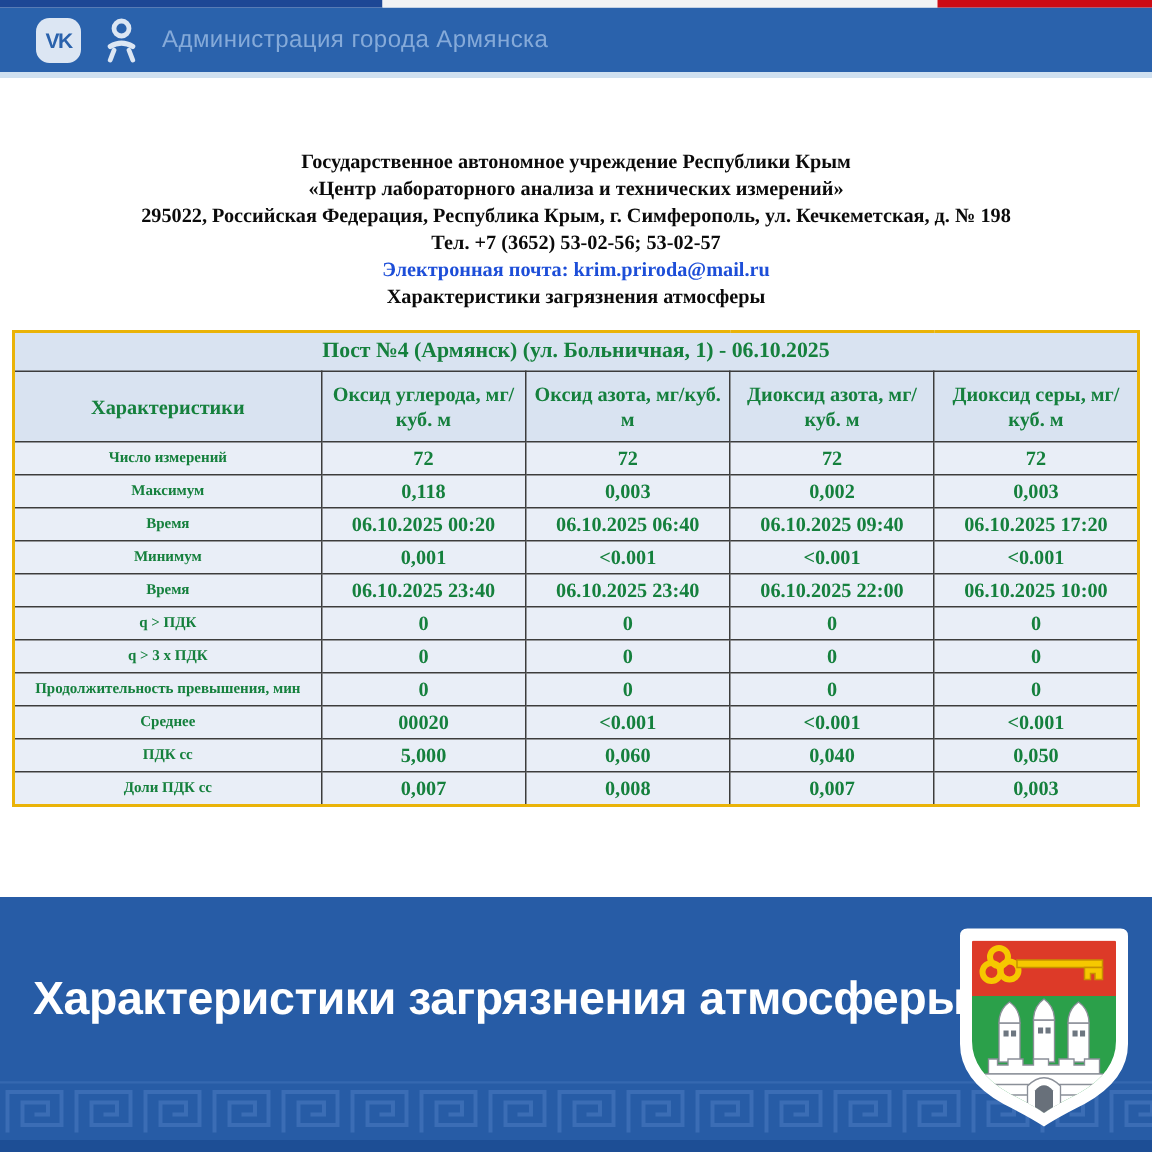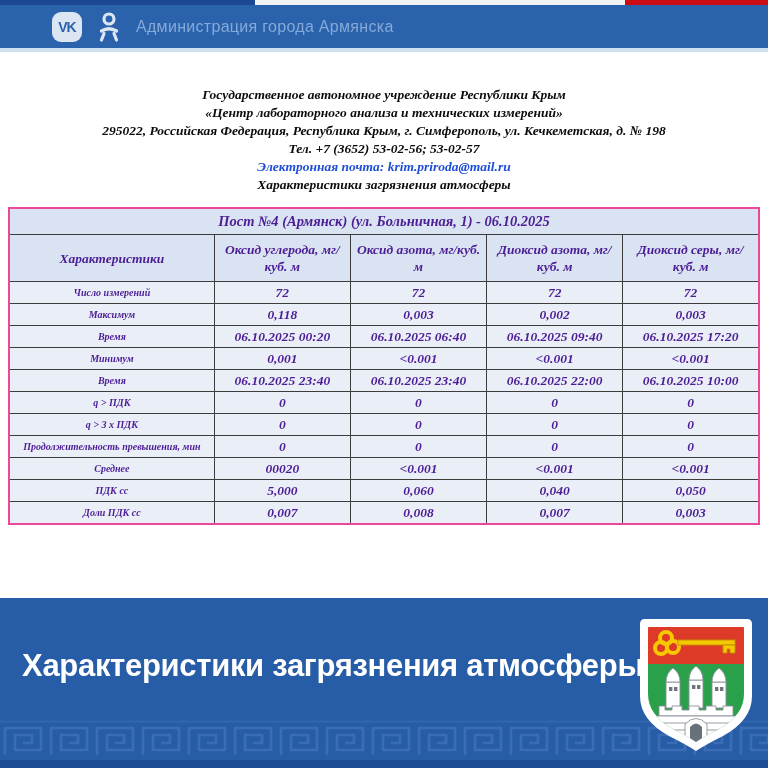--- a/index.html
+++ b/index.html
@@ -8,42 +8,42 @@
     font-family:"Liberation Sans",sans-serif;position:relative;
   }
   
   .flag-strip{display:flex;height:5px;width:768px;}
   .flag-strip .b{width:33.2%;background:#1d4795;}
   .flag-strip .w{width:48.2%;background:#f1f2f4;}
   .flag-strip .r{width:18.6%;background:#cd0b15;}
   
   .topbar{
     height:43px;background:#2a62ac;display:flex;align-items:center;
-    padding-left:52px;gap:14px;
+    padding-left:24px;gap:14px;
   }
   .vk-badge{
     width:30px;height:30px;border-radius:9px;background:#dce6f3;
     display:flex;align-items:center;justify-content:center;
     color:#2a62ac;font-weight:bold;font-size:14px;letter-spacing:-1px;
   }
   .ok-badge{width:26px;height:34px;display:block;}
   .topbar-title{color:#85aad9;font-size:16px;letter-spacing:.3px;}
   .topbar-sep{height:4px;background:#cfe0f0;}
   
-  .doc{background:#ffffff;height:547px;box-sizing:border-box;padding-top:34px;font-style:italic;}
+  .doc{background:#ffffff;height:547px;box-sizing:border-box;padding-top:47px;}
   .doc-head{
     text-align:center;font-family:"Liberation Serif",serif;font-weight:bold;
     font-size:13.5px;line-height:18px;color:#0b0b0b;
   }
   .doc-head .email{color:#1d4ed8;}
   
   table.meas{
     border-collapse:collapse;margin:13px 8px 0 8px;width:752px;
-    font-family:"Liberation Serif",serif;color:#4c1d95;table-layout:fixed;
-    border:2px solid #ec4899;
+    font-family:"Liberation Serif",serif;color:#15803d;table-layout:fixed;
+    border:2px solid #eab308;
   }
   table.meas th,table.meas td{
     border:1px solid #3c3c3c;text-align:center;vertical-align:middle;
     font-weight:bold;padding:1px 4px;background:#e9eef7;
   }
   table.meas .title-row th{
     background:#d9e3f1;font-size:14.5px;height:23px;
   }
   table.meas .head-row th{
     background:#d9e3f1;font-size:13.5px;height:44px;line-height:17px;

